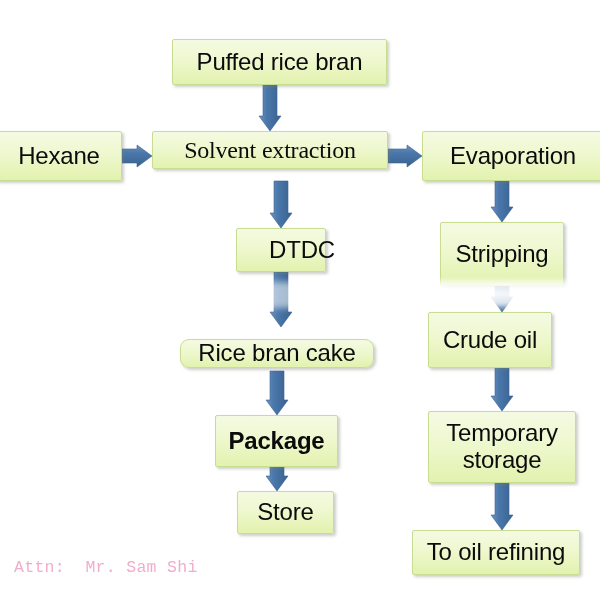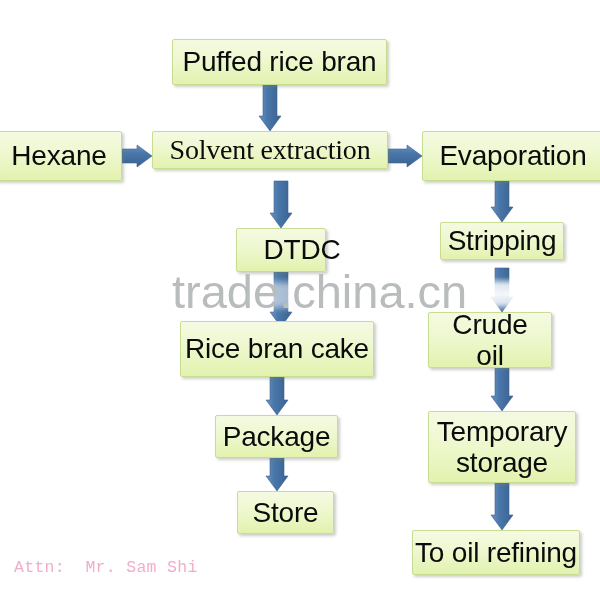--- a/index.html
+++ b/index.html
@@ -14,21 +14,21 @@
 
   
   .node{
     position:absolute;
     box-sizing:border-box;
     background:linear-gradient(to bottom,#f4fae2 0%,#eef8cf 45%,#e2f2ae 100%);
     border:1px solid #c8dc92;
     border-radius:2px;
     box-shadow:2px 2px 3px rgba(120,130,110,.38);
     color:#0b0b0b;
-    font-size:28px;
+    font-size:24px;
     line-height:1.12;
     display:flex;
     align-items:center;
     justify-content:center;
     text-align:center;
     padding:0 6px;
     white-space:nowrap;
     letter-spacing:-0.2px;
   }
   .node.wrap{white-space:normal;}
@@ -237,46 +237,45 @@
       </div>
       <div class="node" style="left: 152px; top: 131px; width: 236px; height: 38px; font-family: Liberation Serif, serif;">
         <span>Solvent extraction</span>
       </div>
       <div class="node" style="left: 422px; top: 131px; width: 182px; height: 50px;">
         <span>Evaporation</span>
       </div>
       <div class="node" style="left: 236px; top: 228px; width: 90px; height: 44px; padding-left: 48px;">
         <span>DTDC</span>
       </div>
-      <div class="node" style="left: 440px; top: 222px; width: 124px; height: 38px;">
+      <div class="node" style="left: 440px; top: 222px; width: 124px; height: 64px;">
         <span>Stripping</span>
       </div>
-      <div class="node" style="left: 180px; top: 321px; width: 194px; height: 56px;">
+      <div class="node" style="left: 180px; top: 339px; width: 194px; height: 29px; border-radius: 9px;">
         <span>Rice bran cake</span>
       </div>
       <div class="node wrap" style="left: 428px; top: 312px; width: 124px; height: 56px;">
         <span>Crude oil</span>
       </div>
-      <div class="node" style="left: 215px; top: 415px; width: 123px; height: 43px;">
+      <div class="node" style="left: 215px; top: 415px; width: 123px; height: 52px; font-weight: bold;">
         <span>Package</span>
       </div>
       <div class="node wrap" style="left: 428px; top: 411px; width: 148px; height: 72px;">
         <span>Temporary storage</span>
       </div>
       <div class="node" style="left: 237px; top: 491px; width: 97px; height: 43px;">
         <span>Store</span>
       </div>
       <div class="node" style="left: 412px; top: 530px; width: 168px; height: 45px;">
         <span>To oil refining</span>
       </div>
     </div>
 
   <div id="watermark-haze2"></div>
   <div id="watermark-haze"></div>
-  <div id="watermark">trade.china.cn</div>
 
   <div id="contact">
     <div>Attn:  Mr. Sam Shi</div>
     
     
   </div>
 
 </div>
 
 </body></html>

